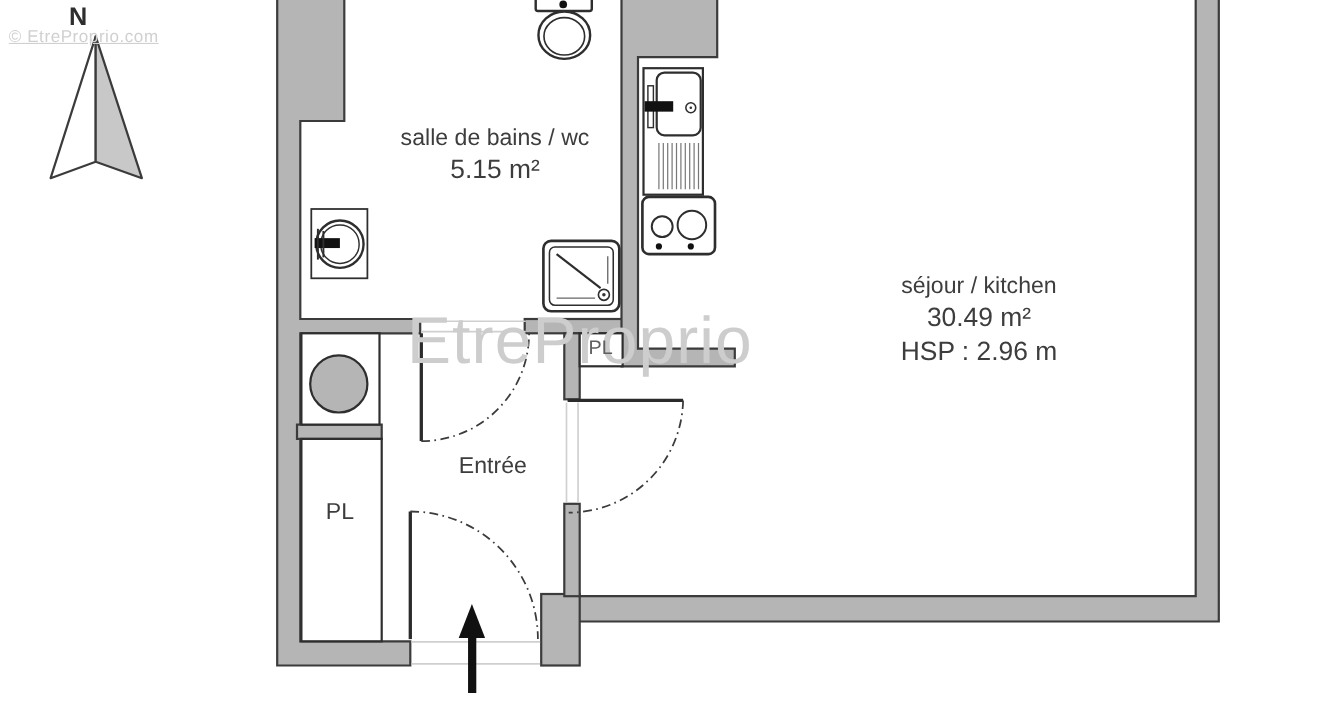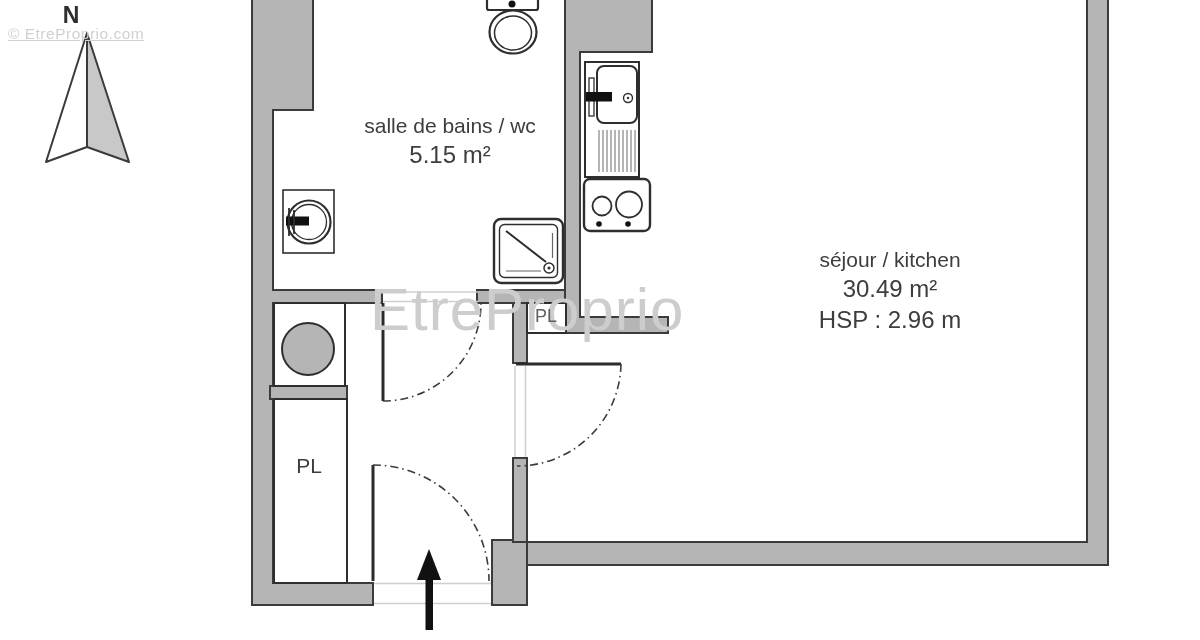--- a/index.html
+++ b/index.html
@@ -158,17 +158,18 @@
     <div class="room-sub">5.15 m²</div>
   </div>
 
   <div id="living-label" class="label">
     <div class="room-name">séjour / kitchen</div>
     <div class="room-sub">30.49 m²</div>
     <div class="room-sub">HSP : 2.96 m</div>
   </div>
 
   <div id="entry-label" class="label">
+    <div class="room-name">Entrée</div>
   </div>
 
   <div id="closet-hall-label" class="label">PL</div>
   <div id="closet-kitchen-label" class="label">PL</div>
 </div>
 
 </body></html>

